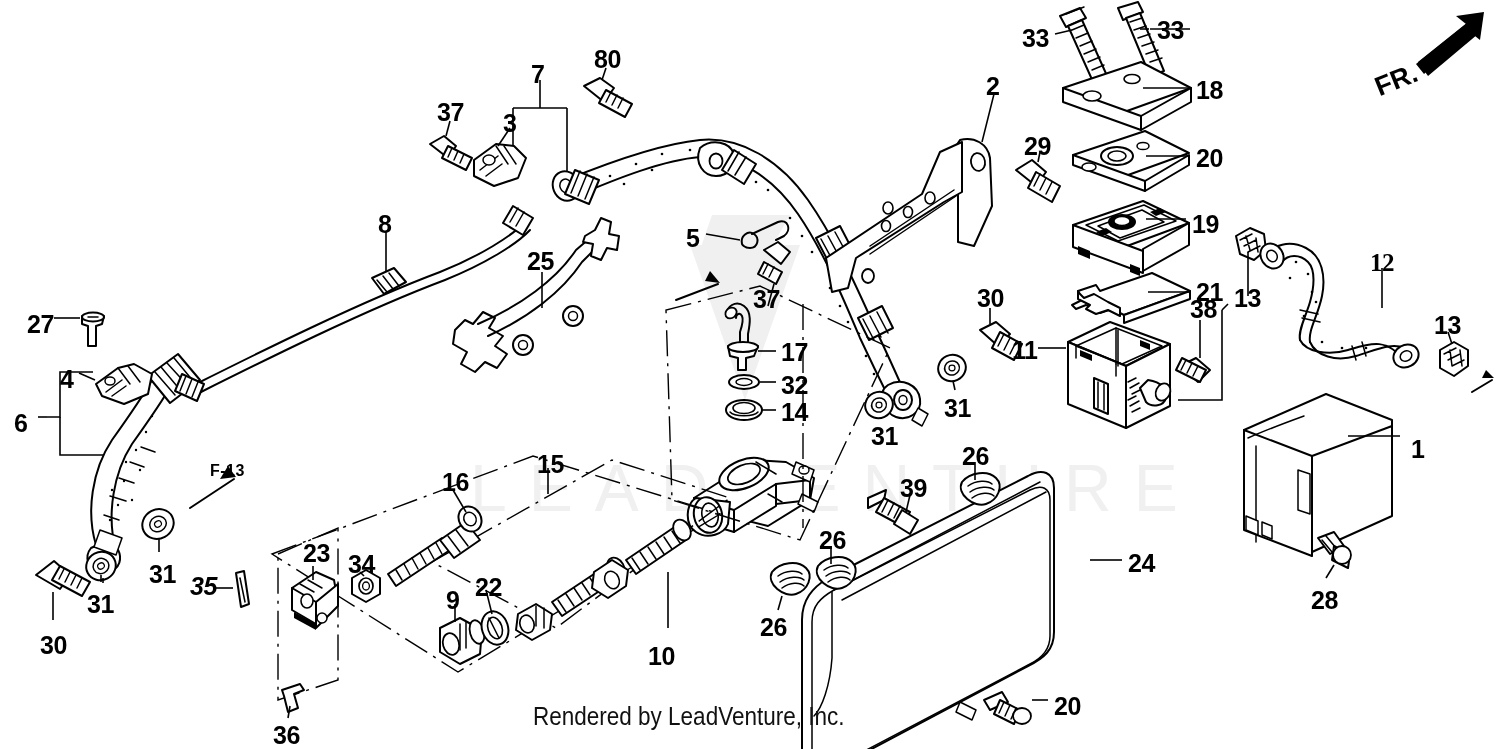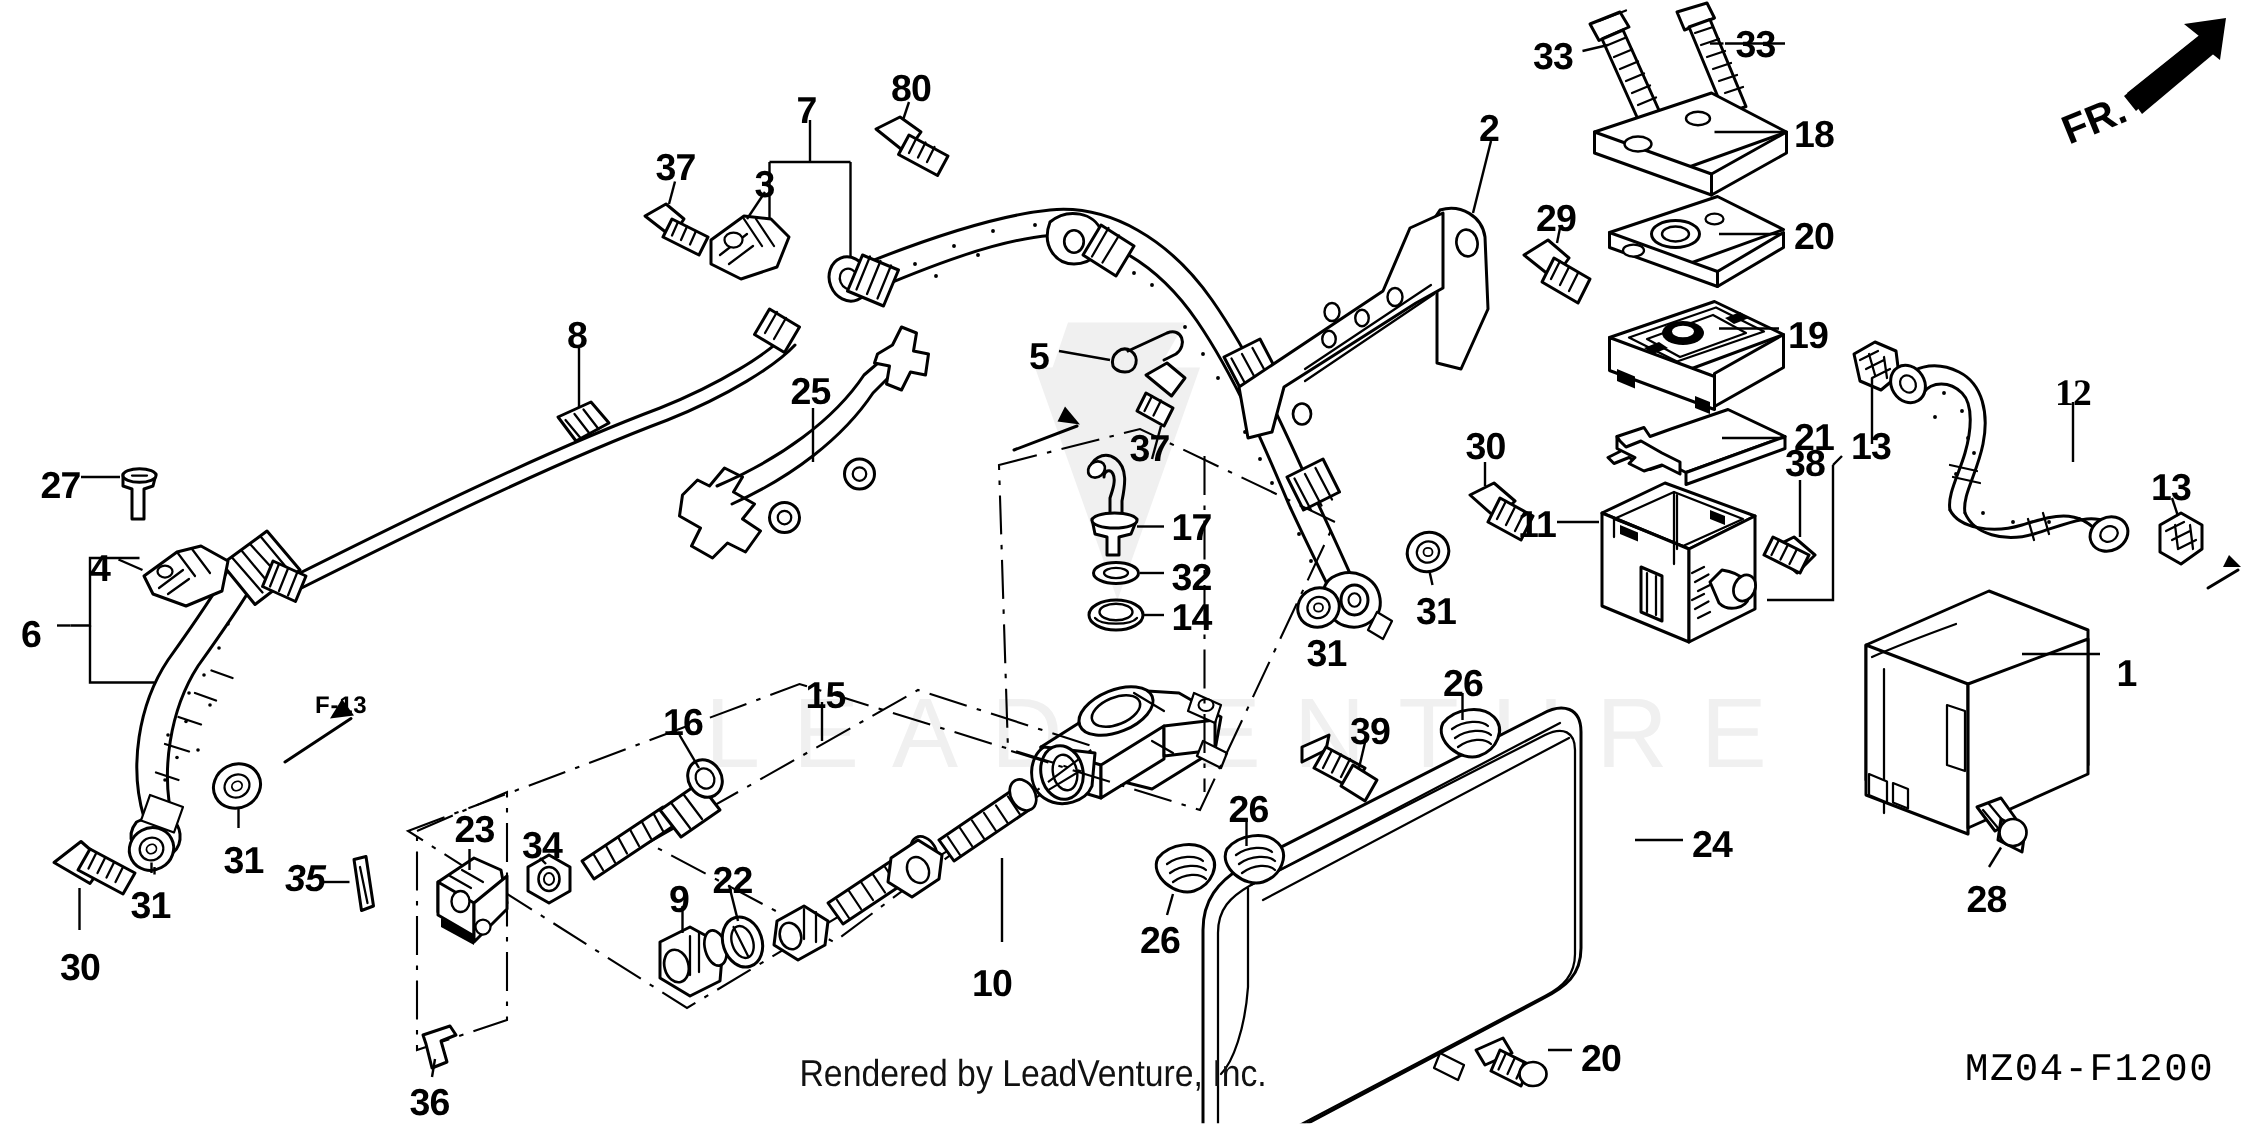--- a/index.html
+++ b/index.html
@@ -758,15 +758,14 @@
       <div class="callout" style="left: 273px; top: 723px;">36</div>
       <div class="callout" style="left: 1054px; top: 694px;">20</div>
     </div>
 
   <div class="ref-label" style="left:210px; top:462px;">F-13</div>
 
   <div class="fr-label" style="left:1382px; top:72px;">FR.</div>
 
   <div class="credit" style="left:533px; top:702px;">Rendered by LeadVenture, Inc.</div>
 
-  <div class="diagram-code" style="left:1310px; top:698px;">MZ04-F1200</div>
 
 </div>
 
 </body></html>

